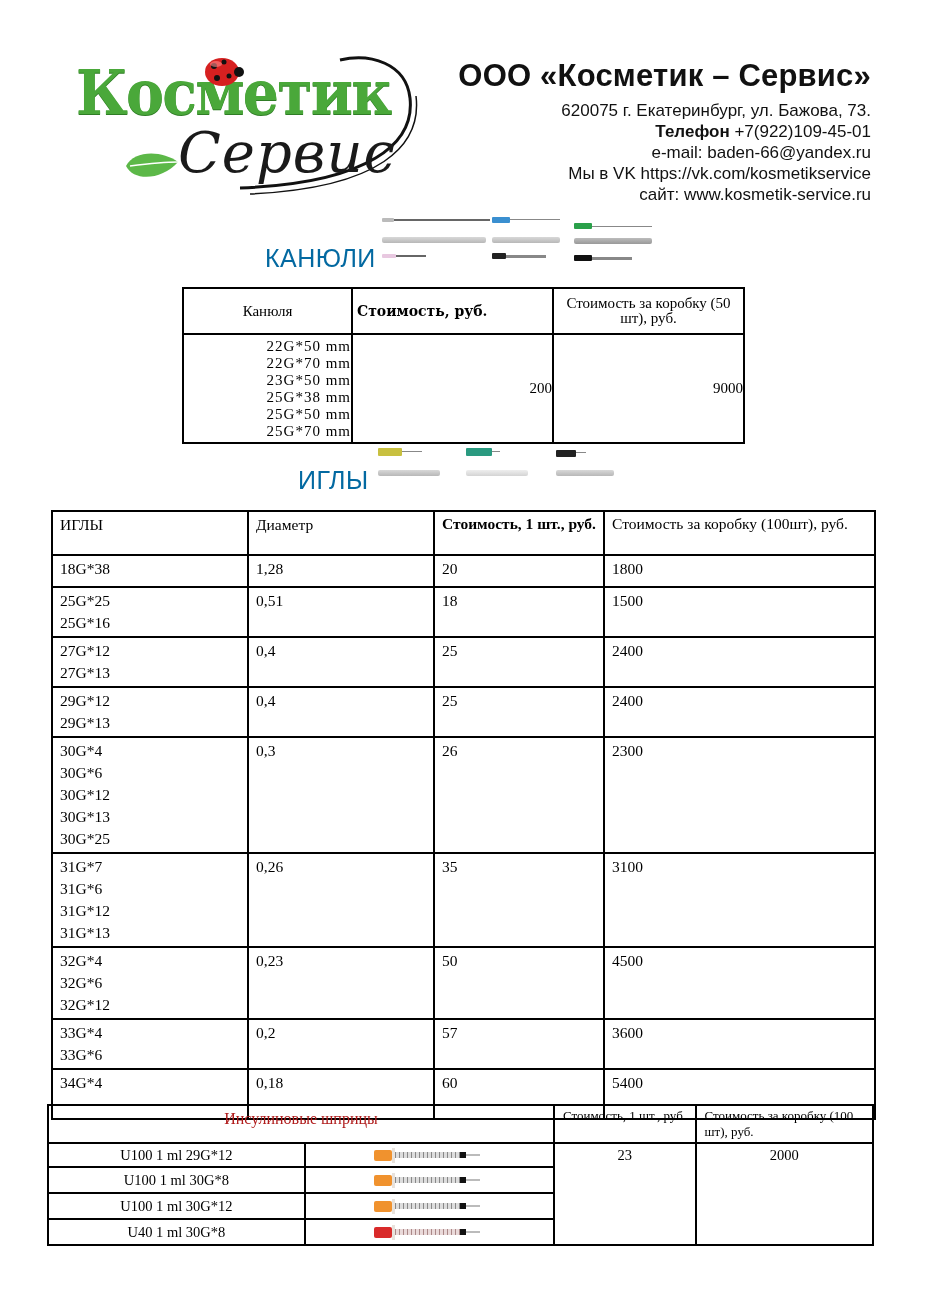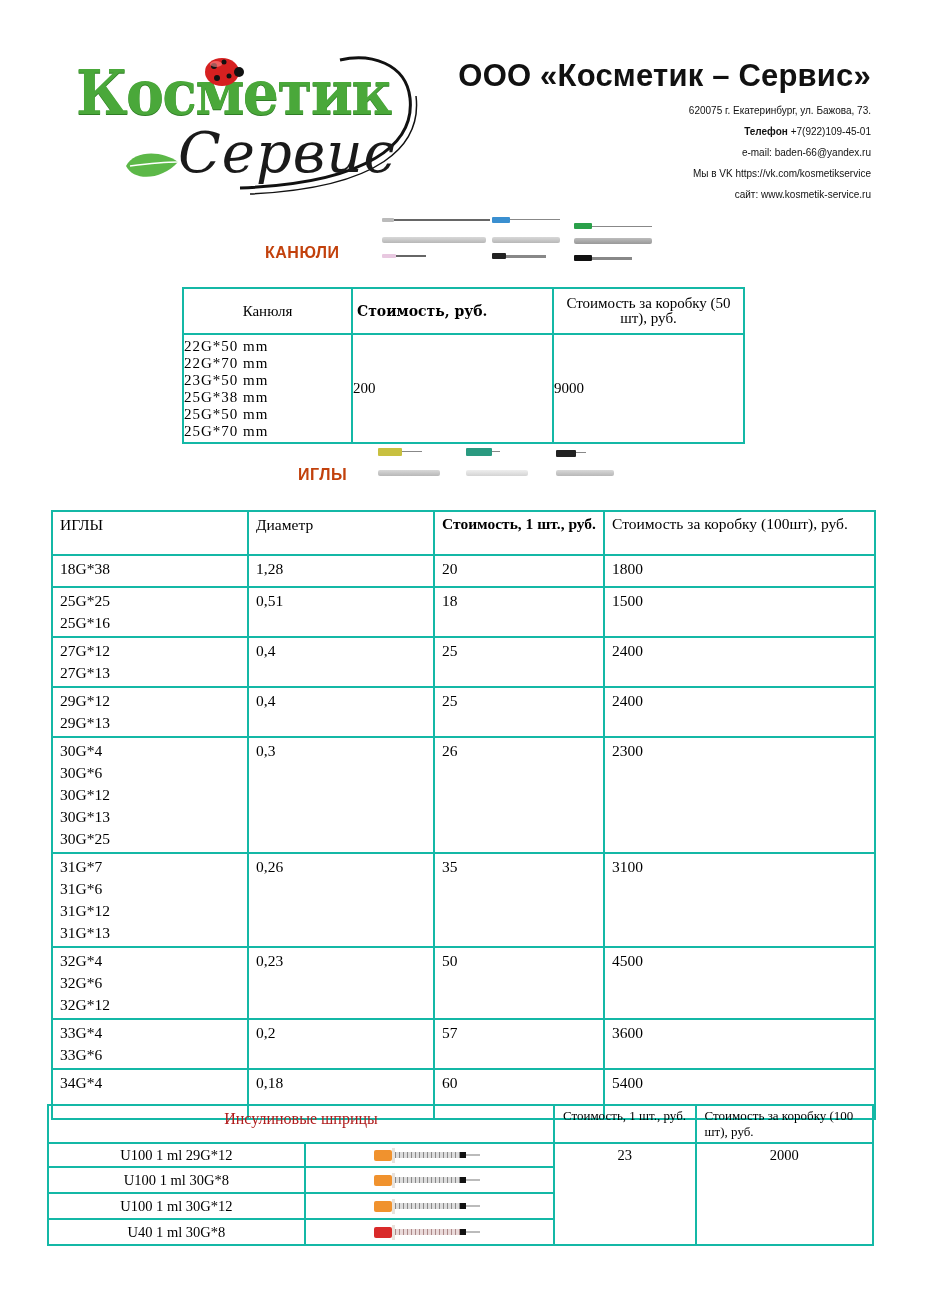--- a/index.html
+++ b/index.html
@@ -8,38 +8,38 @@
 
   
   .logo { left: 70px; top: 48px; width: 350px; height: 150px; }
   .logo-main { position: absolute; left: 6px; top: 8px; font-family: "DejaVu Serif", serif; font-weight: bold; font-size: 62px; color: #4aa83a; letter-spacing: -2px; transform: scaleX(0.92); transform-origin: left top; text-shadow: 0 1px 0 #2f7d25; }
   .logo-script { position: absolute; left: 108px; top: 72px; font-family: "DejaVu Serif", serif; font-style: italic; font-size: 56px; color: #1a1a1a; letter-spacing: 1px; }
   .logo-swoosh { position: absolute; left: 0; top: 0; }
 
   
   .company { right: 56px; top: 58px; text-align: right; font-family: "Liberation Sans", sans-serif; color: #111; }
   .company .name { font-size: 31px; font-weight: bold; margin-bottom: 6px; letter-spacing: 0.2px; }
-  .company .line { font-size: 10px; line-height: 21px; }
+  .company .line { font-size: 17px; line-height: 21px; }
   .company .line b { font-weight: bold; }
 
   
-  .section-title { font-family: "Liberation Sans", sans-serif; font-weight: bold; color: #c2410c; font-size: 16px; letter-spacing: 0.5px; }
+  .section-title { font-family: "Liberation Sans", sans-serif; font-weight: normal; color: #0369a1; font-size: 25px; letter-spacing: 0.5px; }
 
   
   .needle { position: absolute; height: 2px; background: #666; }
   .hub { position: absolute; height: 6px; border-radius: 1px; }
   .sheath { position: absolute; height: 6px; background: linear-gradient(#d8d8d8, #b8b8b8); border-radius: 2px; }
 
   table { border-collapse: collapse; position: absolute; }
-  td, th { border: 2px solid #14b8a6; vertical-align: top; padding: 0; }
+  td, th { border: 2px solid #000000; vertical-align: top; padding: 0; }
 
   
   #cannula-table { left: 182px; top: 287px; width: 563px; }
   #cannula-table th { height: 44px; font-weight: normal; font-size: 15px; vertical-align: middle; }
-  #cannula-table td { font-size: 15px; vertical-align: middle; text-align: left; }
+  #cannula-table td { font-size: 15px; vertical-align: middle; text-align: right; }
   #cannula-table .c-list { line-height: 17px; padding: 3px 0 2px 0; letter-spacing: 1px; }
 
   
   #needles-table { left: 51px; top: 510px; width: 825px; font-family: "Liberation Serif", serif; font-size: 15.5px; }
   #needles-table td, #needles-table th { padding: 2px 7px; text-align: left; line-height: 22px; font-weight: normal; }
   #needles-table .bold { font-weight: bold; }
 
   
   #syringe-table { left: 47px; top: 1104px; width: 827px; font-size: 14.5px; }
   #syringe-table th { font-weight: normal; }

